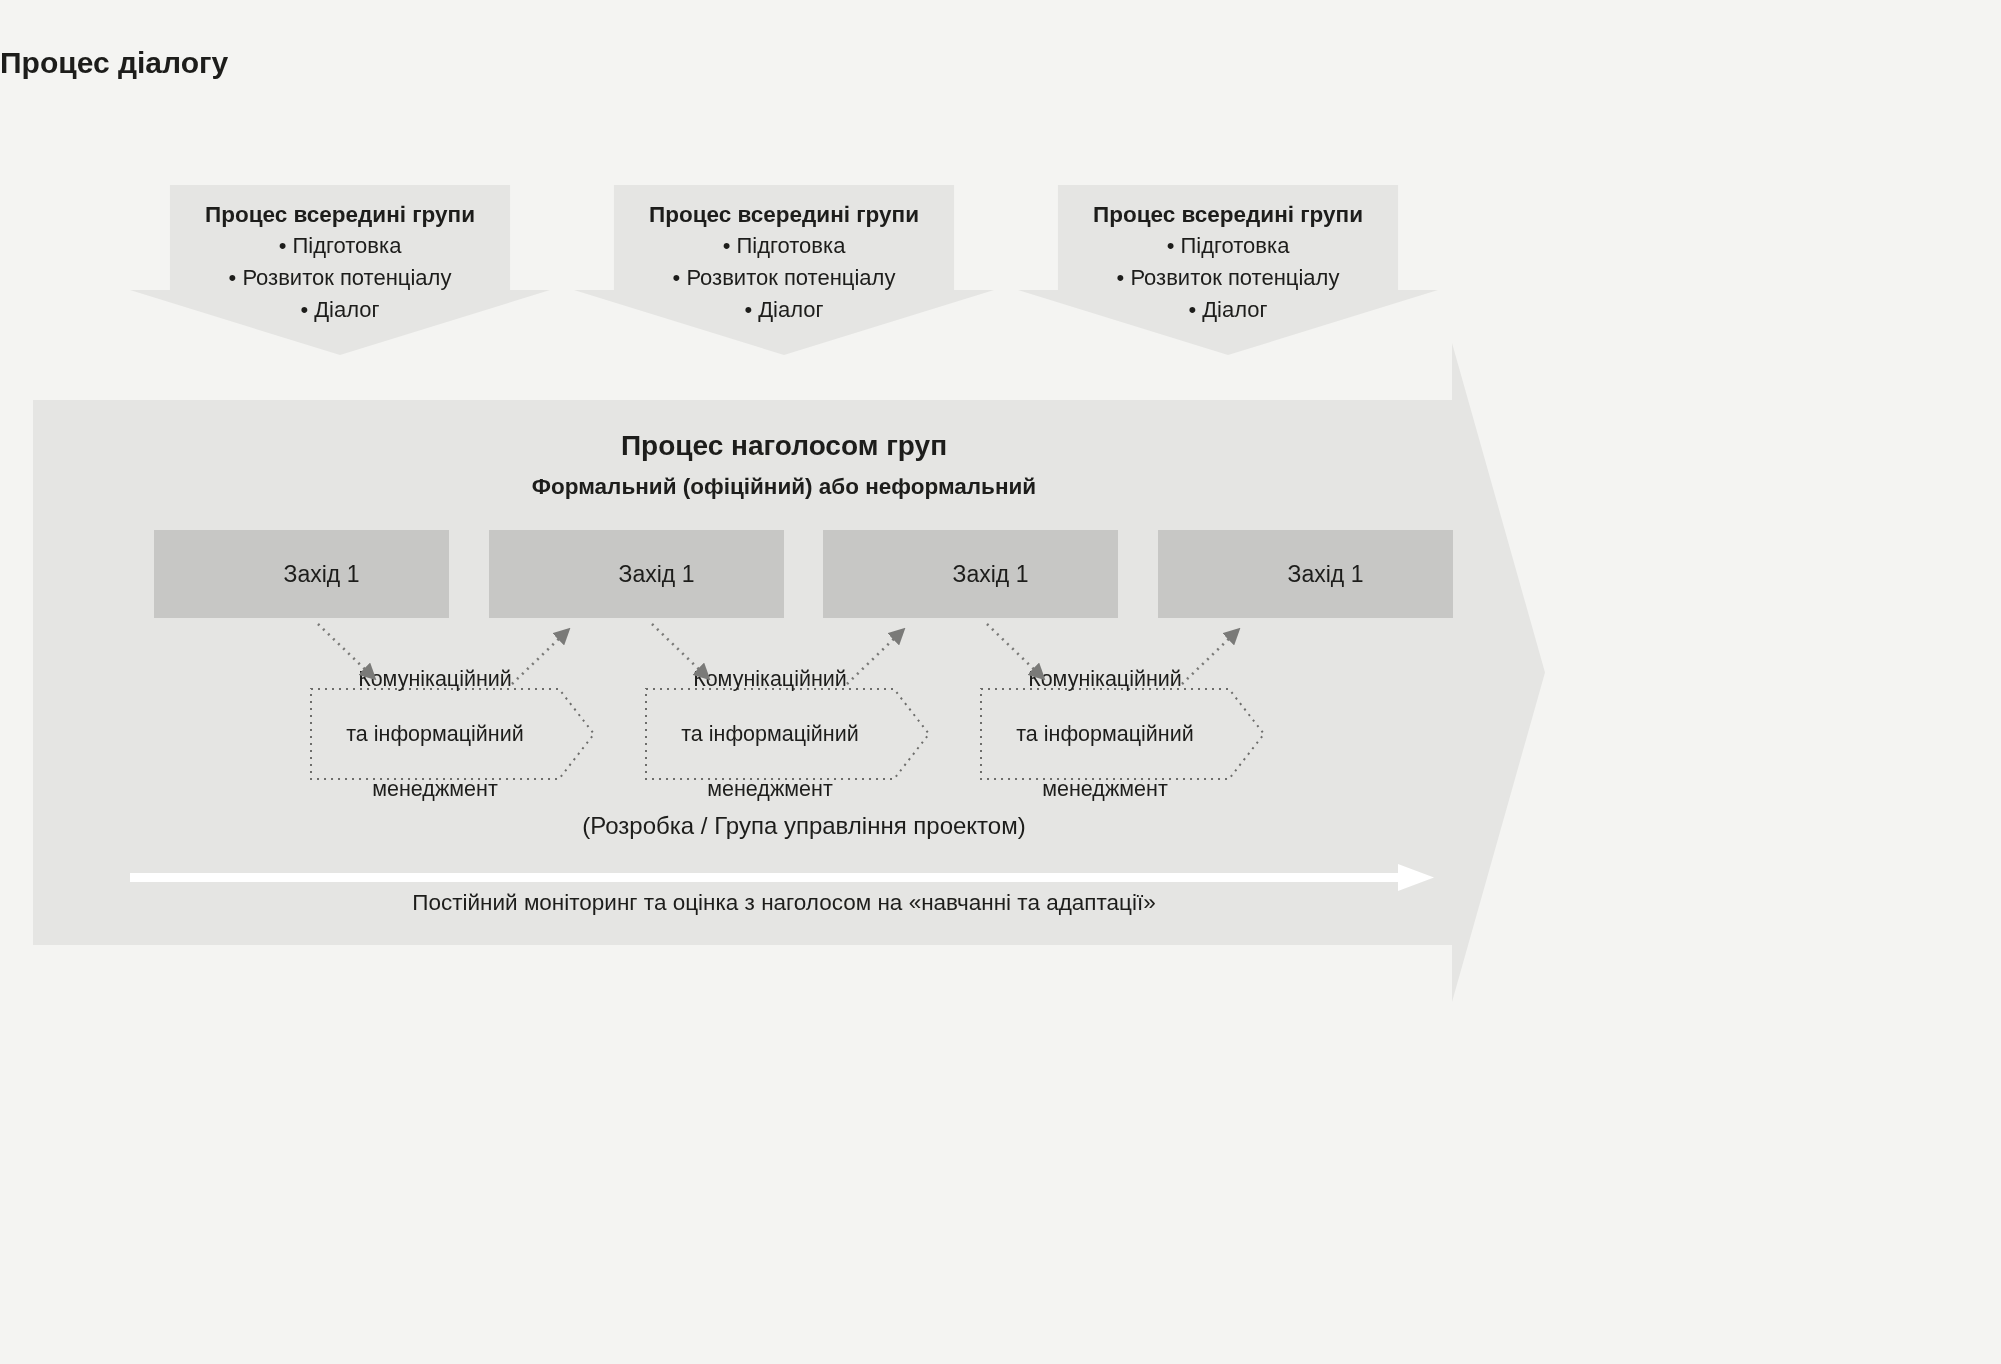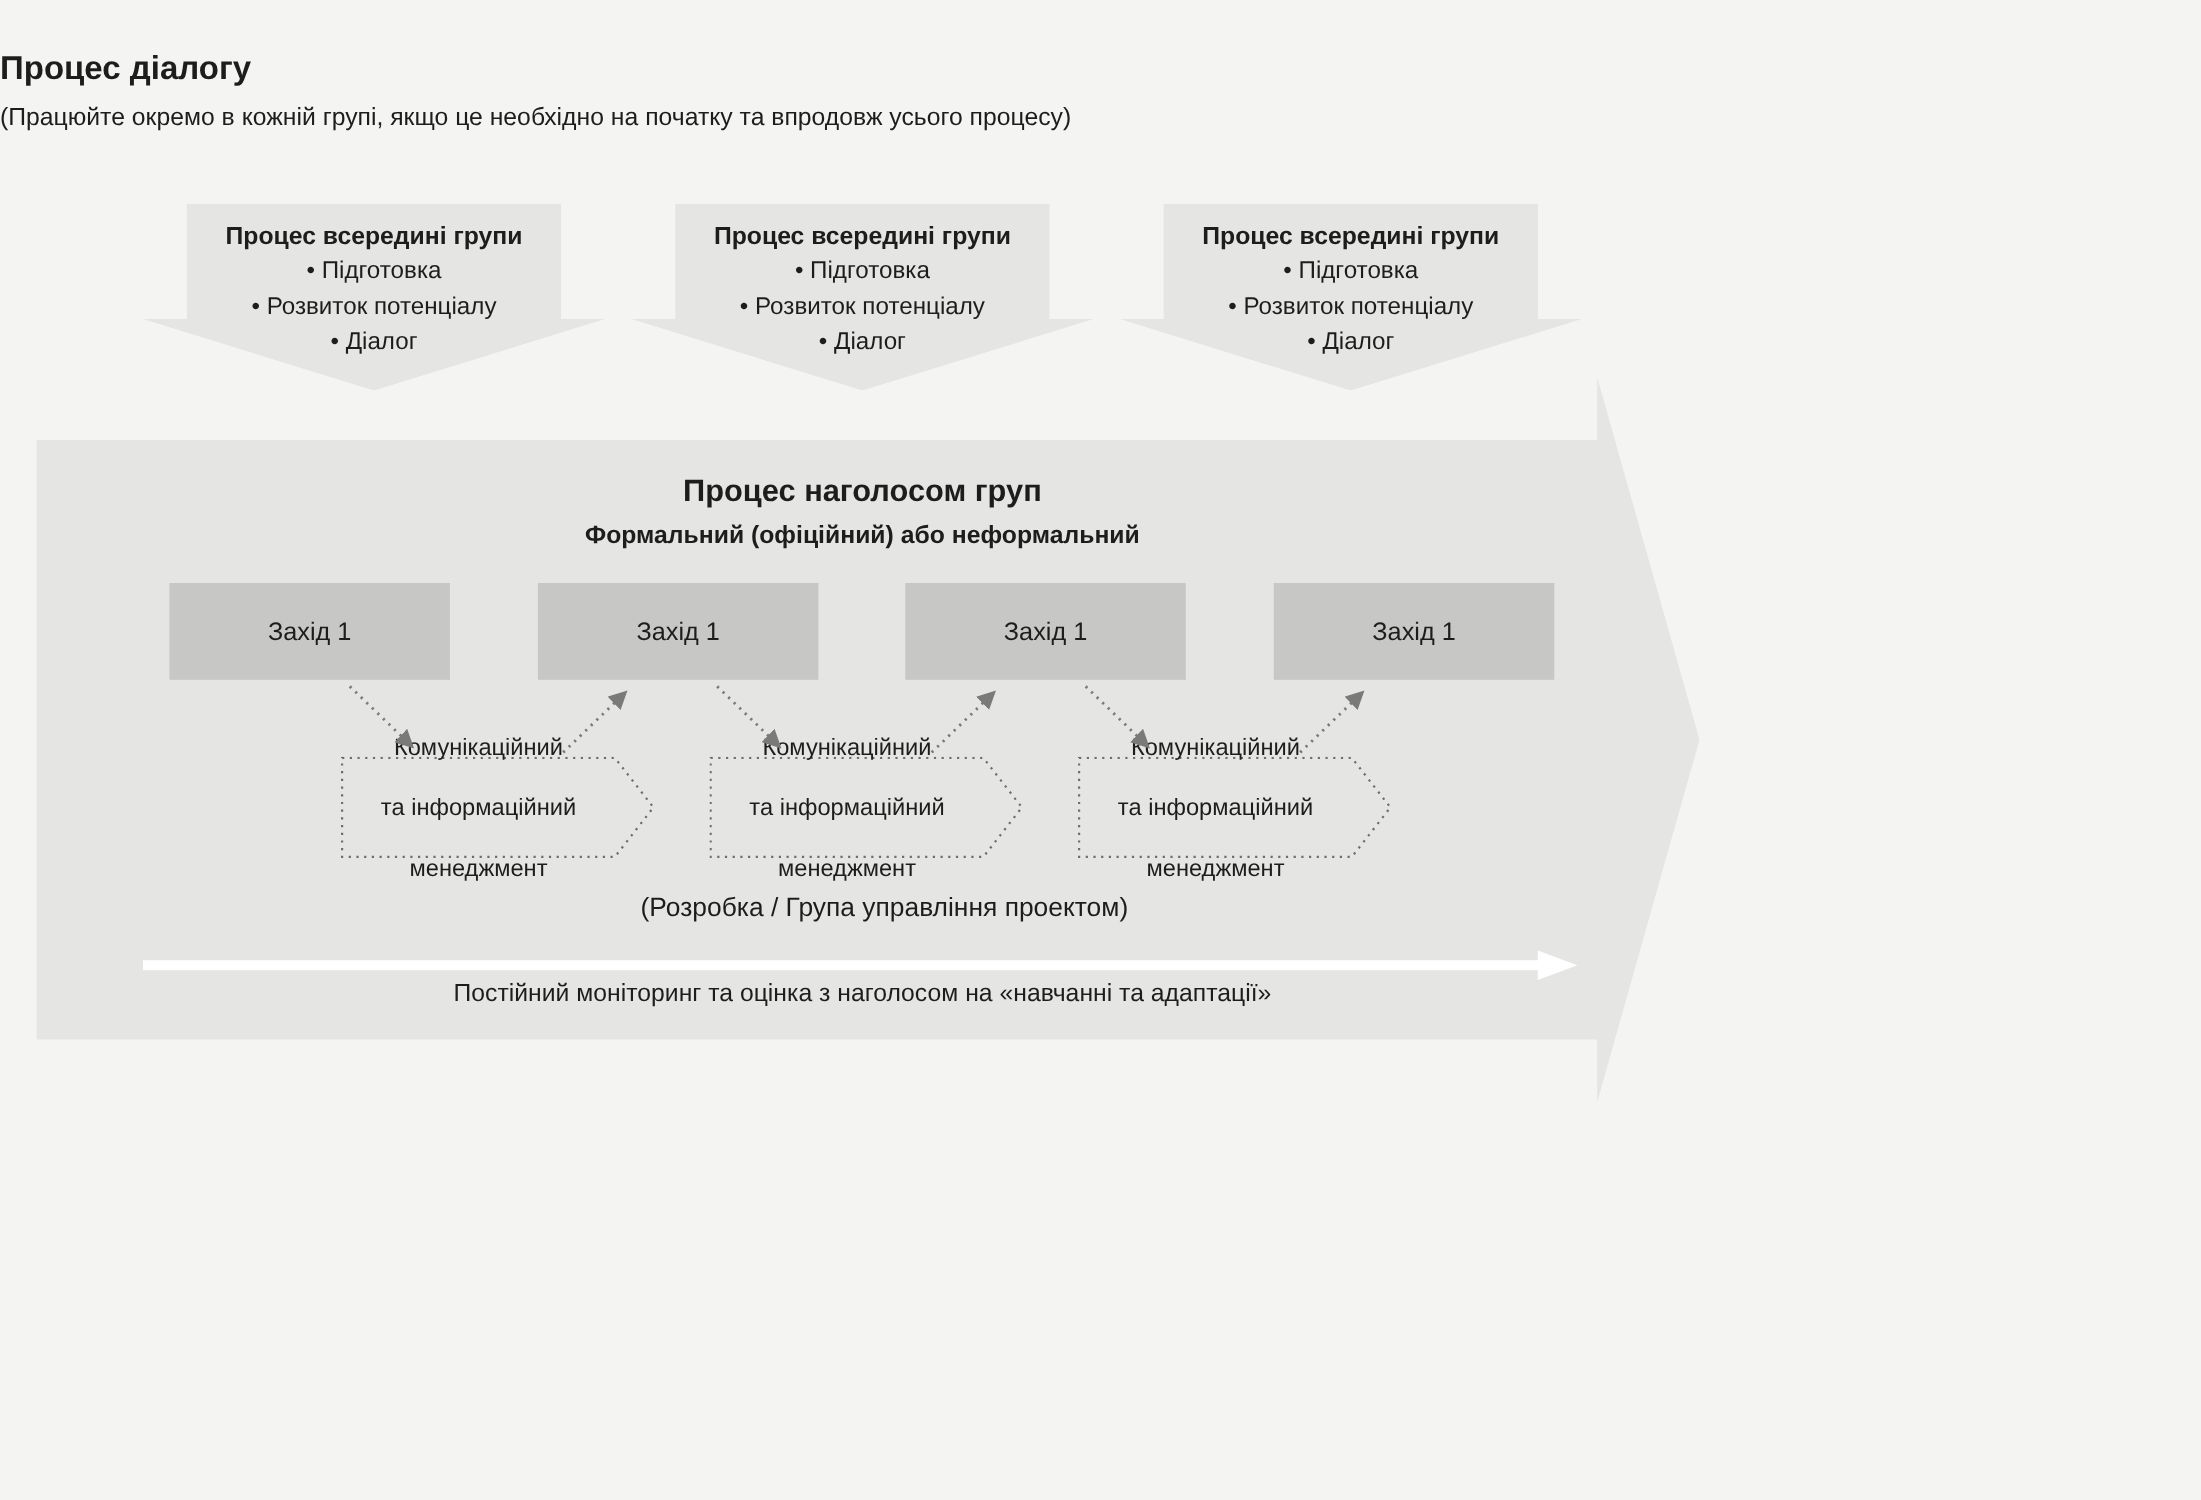--- a/index.html
+++ b/index.html
@@ -87,20 +87,21 @@
   .event-box {
     position: absolute;
     top: 530px;
     width: 255px;
     height: 88px;
     background: #c7c7c5;
     display: flex;
     align-items: center;
     justify-content: center;
     font-size: 23px;
+    padding-left: 40px;
   }
   
   .comm {
     position: absolute;
     top: 688px;
     width: 285px;
     height: 92px;
   }
   .comm-shape {
     position: absolute;
@@ -160,21 +161,20 @@
     fill: none;
   }
 </style>
 </head>
 <body>
 
 <div class="canvas">
 
   <div class="header">
     <h1 class="page-title">Процес діалогу</h1>
-    <p class="page-subtitle">(Працюйте окремо в кожній групі, якщо це необхідно на початку та впродовж усього процесу)</p>
   </div>
 
   <div class="big-arrow"></div>
 
   <div class="chevron" style="left:130px">
     <div class="chev-title">Процес всередині групи</div>
     <div class="chev-item">• Підготовка</div>
     <div class="chev-item">• Розвиток потенціалу</div>
     <div class="chev-item">• Діалог</div>
   </div>

